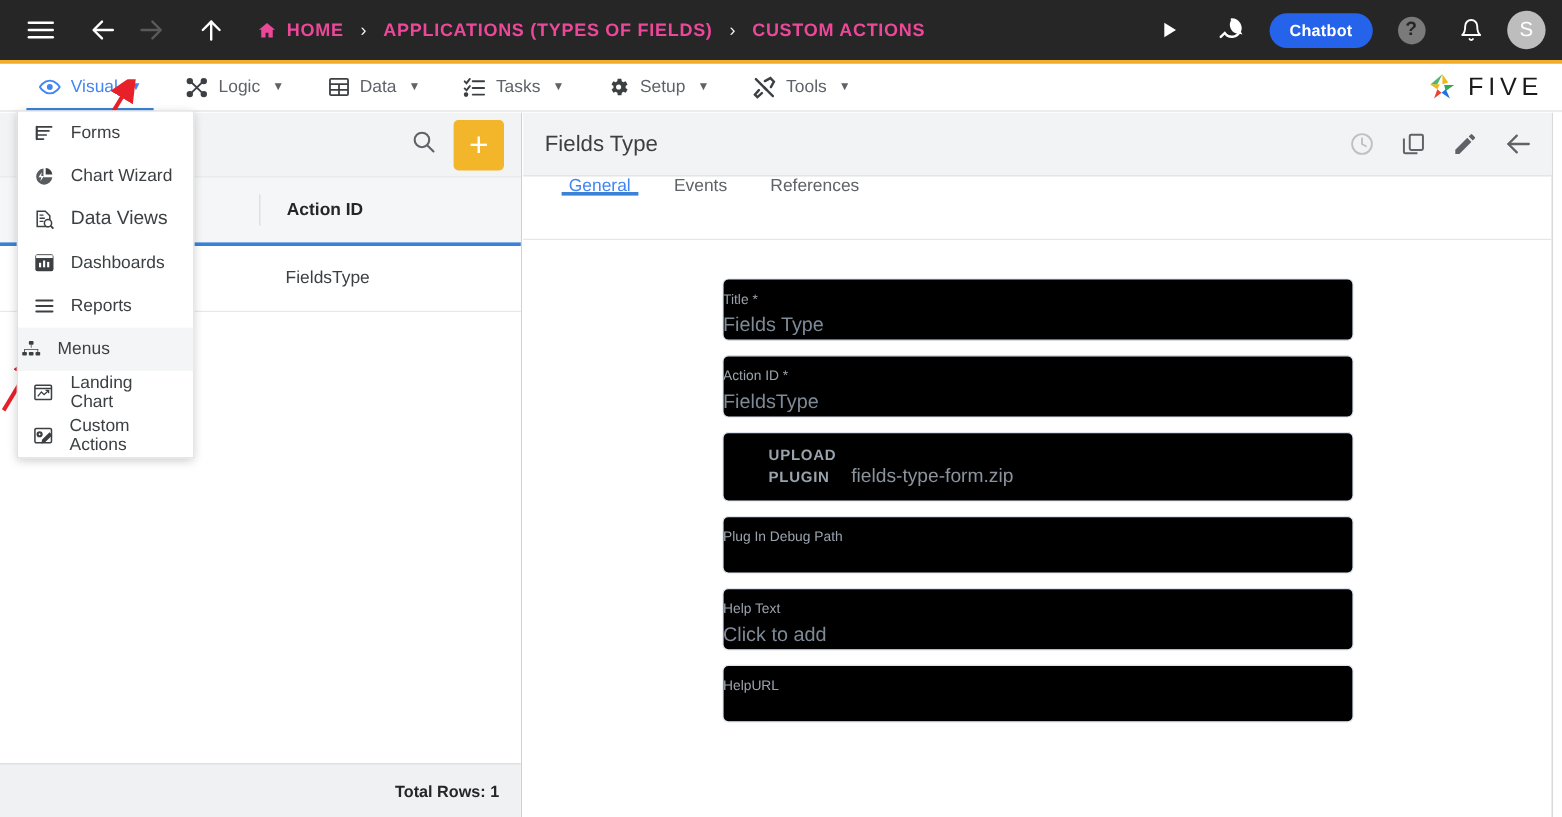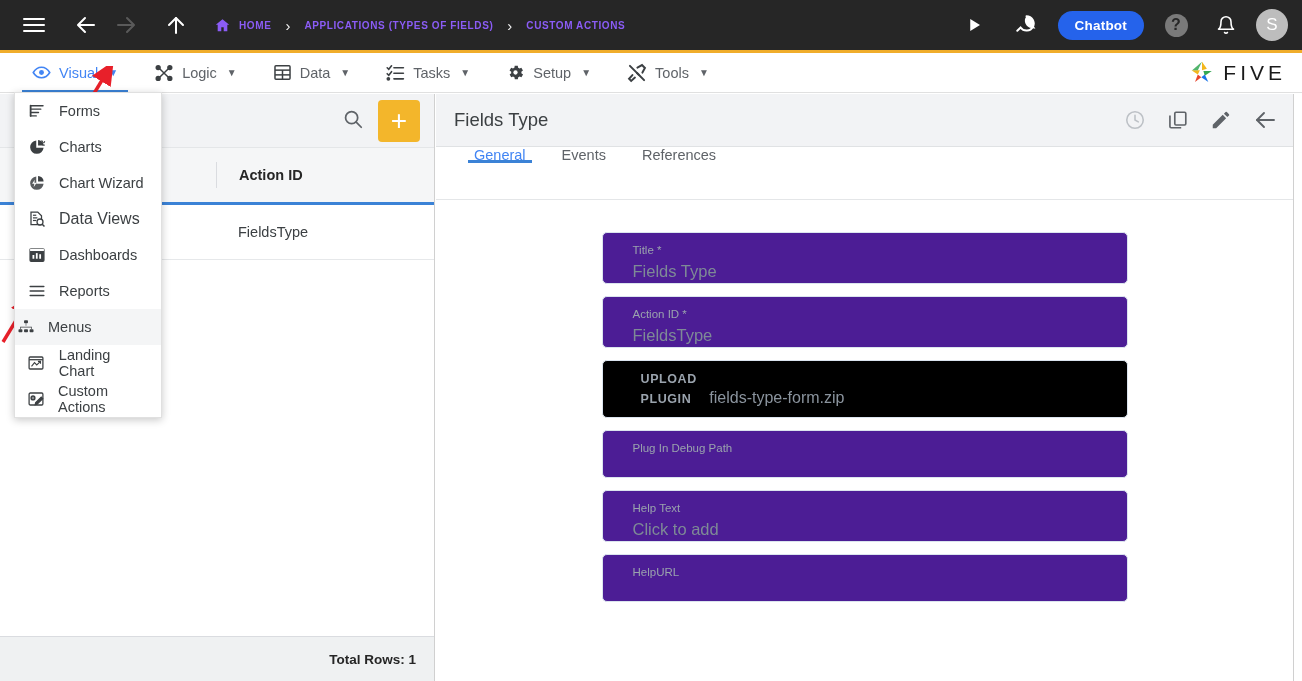--- a/index.html
+++ b/index.html
@@ -18,21 +18,21 @@
     border-bottom: 3px solid #f0ad2b;
   }
   .tb-icon {
     width: 40px; height: 40px; display: flex; align-items: center; justify-content: center;
     color: #ffffff; flex: 0 0 auto;
   }
   .tb-icon.dim { color: #5a5a5a; }
   .hamburger { width: 22px; }
   .hamburger span { display:block; height:2px; background:#fff; margin:4px 0; border-radius:1px;}
   .crumb {
-    color:#8b5cf6; font-size:10px; font-weight:700; letter-spacing:.6px;
+    color:#ec4899; font-size:15px; font-weight:700; letter-spacing:.6px;
     white-space:nowrap; padding:0 4px; display:flex; align-items:center; gap:8px;
   }
   .crumb-sep { color:#ffffff; font-size:15px; padding:0 10px; font-weight:400; opacity:.95;}
   .tb-right { margin-left:auto; display:flex; align-items:center; gap:2px; padding-right:14px;}
   .chatbot {
     background:#2563eb; color:#fff; font-size:13.5px; font-weight:700;
     border-radius:16px; padding:7px 17px; border:none; cursor:pointer;
     font-family:"Liberation Sans", sans-serif; letter-spacing:.2px;
   }
   .avatar {
@@ -121,22 +121,22 @@
     padding-left:20px; gap:0;
   }
   .tab {
     display:flex;align-items:center;padding:0 18px;font-size:14.5px;color:#5f6368;
     position:relative;cursor:pointer;
   }
   .tab.sel { color:#4285f4; font-weight:400;}
   .tab.sel::after{content:"";position:absolute;left:12px;right:12px;bottom:0;height:3px;background:#3b82d6;}
   .form-area { padding:32px 0 0 0; }
   .fld {
-    width:526px; margin:0 auto 12px auto; background:#4c1d95; border:1px solid #dbe4ee;
-    border-radius:5px; padding:9px 14px 10px 30px;
+    width:526px; margin:0 auto 12px auto; background:#000000; border:1px solid #dbe4ee;
+    border-radius:5px; padding:9px 14px 10px 0;
   }
   .fld .lbl { font-size:11.5px; color:#9aa3ad; line-height:16px; }
   .fld .val { font-size:16.5px; color:#7e8a96; line-height:26px; }
   .fld.h58 { height:52px; }
   .fld.empty { height:48px; }
   .fld-upload {
     width:526px;margin:0 auto 12px auto;background:#000000;border:1px solid #dbe4ee;
     border-radius:5px;height:58px;display:flex;flex-direction:column;justify-content:center;
     padding:0 14px;
   }
@@ -423,30 +423,20 @@
             <line x1="3.5" y1="5" x2="20" y2="5"></line>
             <line x1="3.5" y1="9.5" x2="17" y2="9.5"></line>
             <line x1="3.5" y1="14" x2="14" y2="14"></line>
             <line x1="3.5" y1="18.5" x2="11" y2="18.5"></line>
             <line x1="3.5" y1="5" x2="3.5" y2="18.5" stroke-width="2.4"></line>
           </svg>
       </span>
       <span style="font-size:14.5px;color:#3c4043;">Forms</span>
     </div>
 
-    <div style="display:flex;align-items:center;gap:13px;height:36px;padding:0 12px;">
-      <span style="display:flex;width:19px;justify-content:center;color:#3c4043;">
-        <svg width="18" height="18" viewBox="0 0 24 24" fill="currentColor">
-            <path d="M11 3.2A9 9 0 1 0 20.8 13H11z"></path>
-            <path d="M13.4 2.6V10h7.4a7.6 7.6 0 0 0-7.4-7.4z"></path>
-            <path d="M18.5 3.5l1.2 2.3M21 6.4l1.2-1.5M19.6 9.2l2.2.3" stroke="currentColor" stroke-width="1.4" fill="none" stroke-linecap="round"></path>
-          </svg>
-      </span>
-      <span style="font-size:14.5px;color:#3c4043;">Charts</span>
-    </div>
 
     <div style="display:flex;align-items:center;gap:13px;height:36px;padding:0 12px;">
       <span style="display:flex;width:19px;justify-content:center;color:#3c4043;">
         <svg width="18" height="18" viewBox="0 0 24 24" fill="currentColor">
             <path d="M11 3.2A9 9 0 1 0 20.8 13H11z" opacity=".85"></path>
             <path d="M13.4 2.6V10h7.4a7.6 7.6 0 0 0-7.4-7.4z"></path>
             <path d="M9 7.5 5.5 13h3l-1 4.5 4-6h-3z" fill="#fff"></path>
           </svg>
       </span>
       <span style="font-size:14.5px;color:#3c4043;">Chart Wizard</span>

